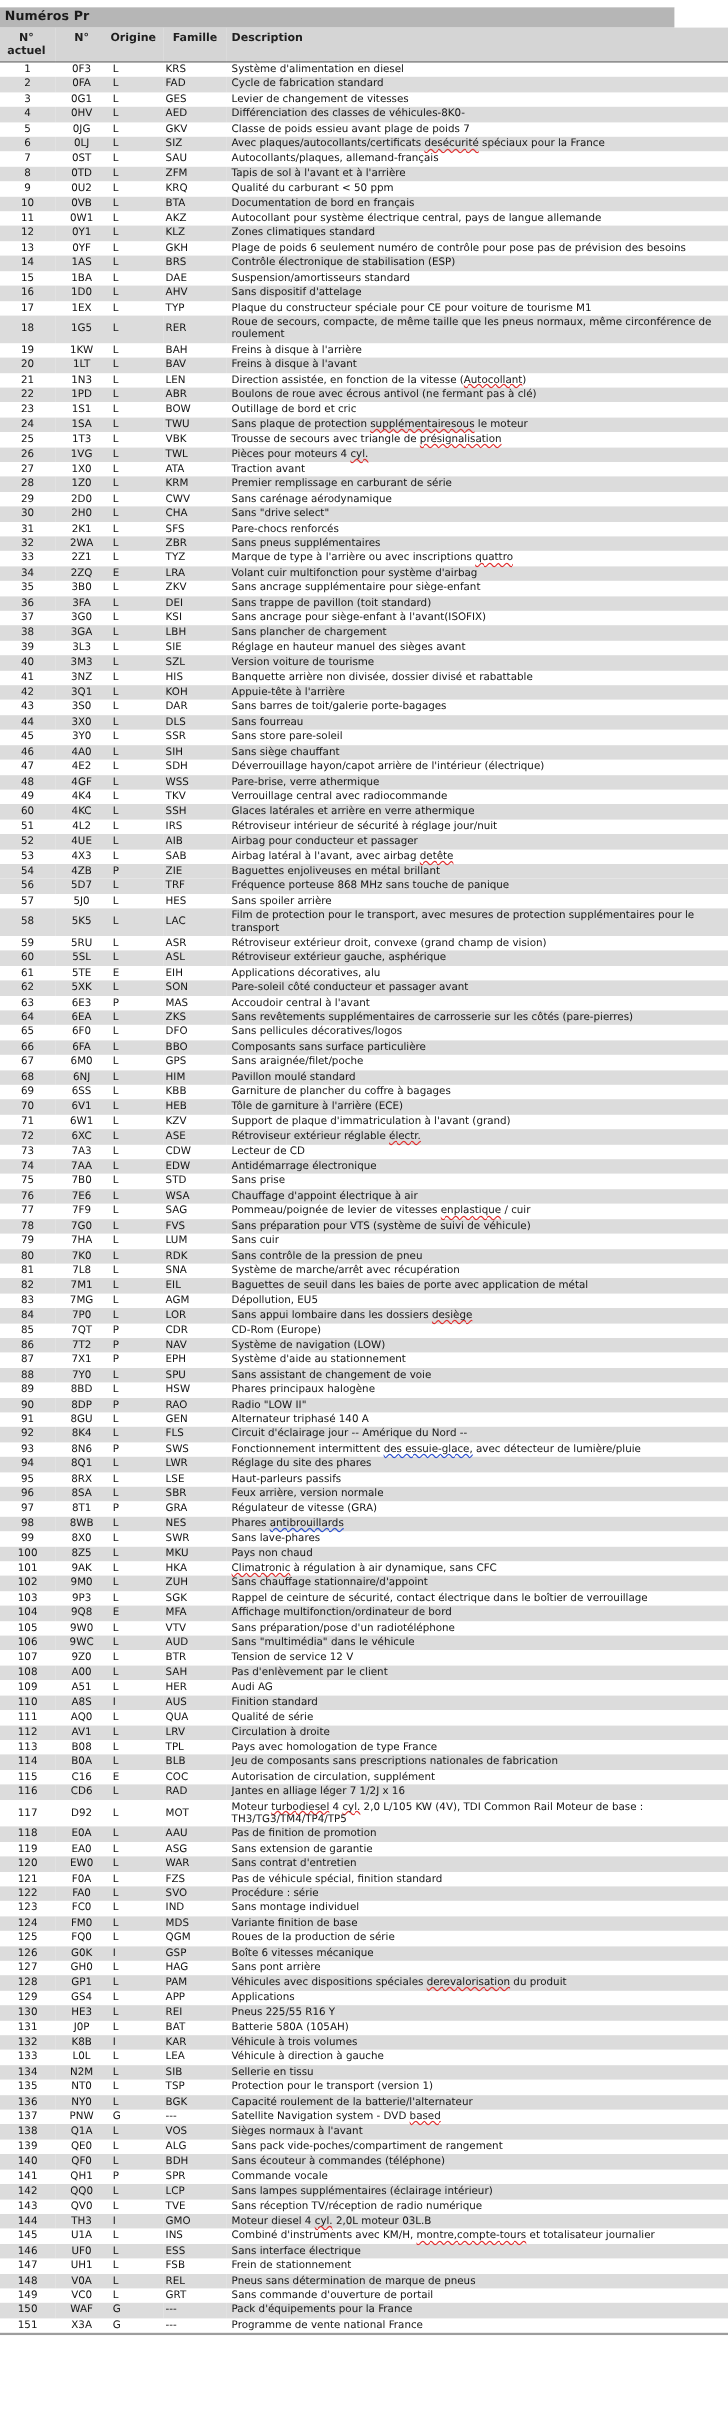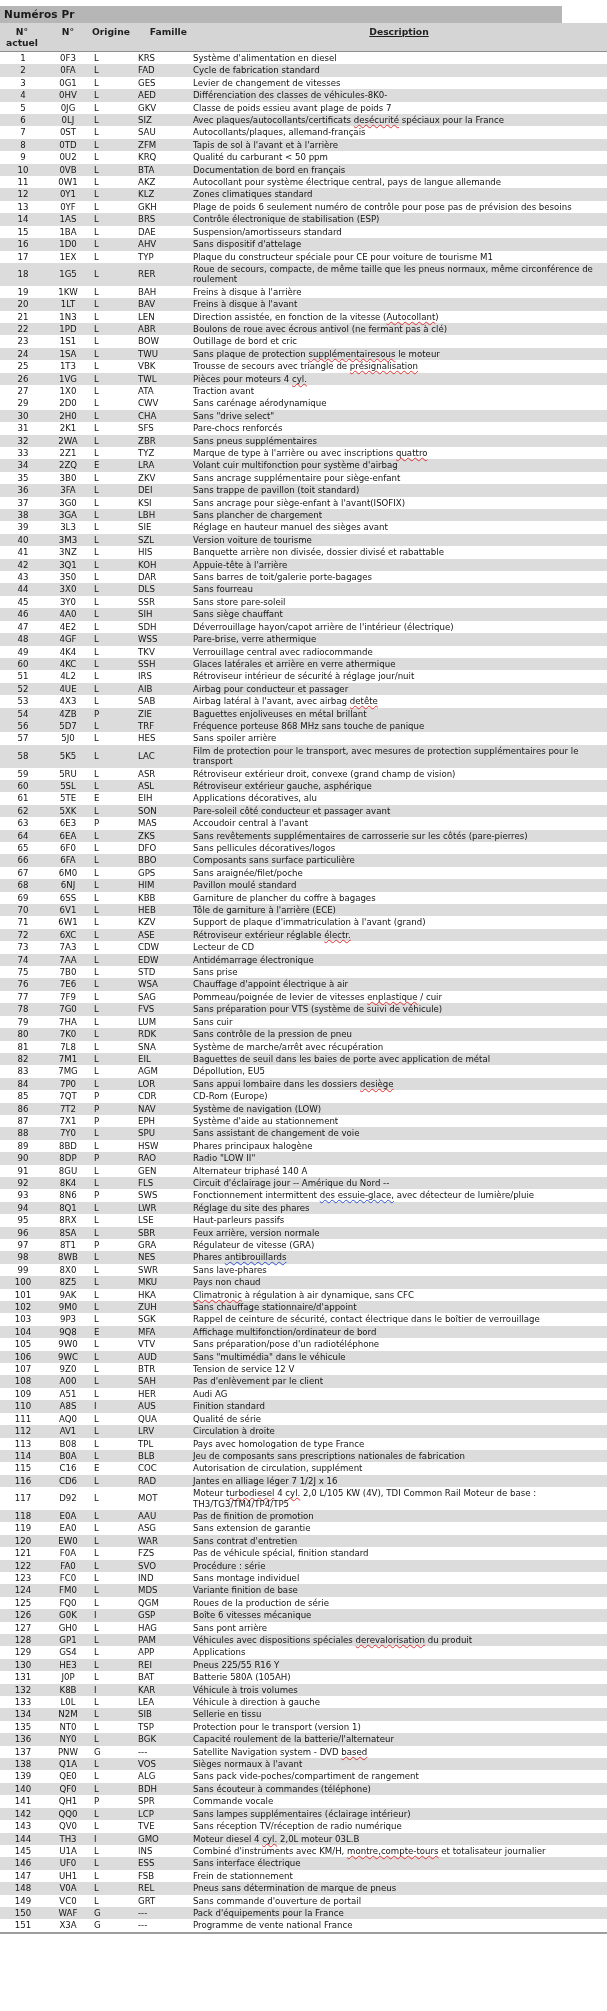--- a/index.html
+++ b/index.html
@@ -62,22 +62,22 @@
     font-size: 9.2px;
     line-height: 11px;
     text-align: left;
     padding: 3px 2px 3px 2px;
     border: 0;
     vertical-align: top;
   }
   thead th.h-num     { text-align: center; padding-left: 0; }
   thead th.h-no      { text-align: center; }
   thead th.h-origine { text-align: left; padding-left: 2px; }
-  thead th.h-famille { text-align: right; padding-left: 2px; }
-  thead th.h-desc    { text-align: center; padding-left: 4px; text-decoration: underline; }
+  thead th.h-famille { text-align: center; padding-left: 2px; }
+  thead th.h-desc    { text-align: left; padding-left: 4px; }
   thead tr.head-row  { border-bottom: 1px solid #9a9a9a; }
   thead th { border-bottom: 1px solid #8f8f8f; }
 
   tbody td {
     padding: 1px 2px 1px 2px;
     vertical-align: middle;
     border: 0;
     color: #141414;
   }
   tbody tr.alt td { background: #dcdcdc; }
@@ -321,20 +321,27 @@
           <td class="t-famille">TWL</td>
           <td class="t-desc">Pièces pour moteurs 4 <span class="sq">cyl.</span></td>
         </tr>
         <tr>
           <td class="t-num">27</td>
           <td class="t-no">1X0</td>
           <td class="t-origine">L</td>
           <td class="t-famille">ATA</td>
           <td class="t-desc">Traction avant</td>
         </tr>
+        <tr class="alt">
+          <td class="t-num">28</td>
+          <td class="t-no">1Z0</td>
+          <td class="t-origine">L</td>
+          <td class="t-famille">KRM</td>
+          <td class="t-desc">Premier remplissage en carburant de série</td>
+        </tr>
         <tr>
           <td class="t-num">29</td>
           <td class="t-no">2D0</td>
           <td class="t-origine">L</td>
           <td class="t-famille">CWV</td>
           <td class="t-desc">Sans carénage aérodynamique</td>
         </tr>
         <tr class="alt">
           <td class="t-num">30</td>
           <td class="t-no">2H0</td>

